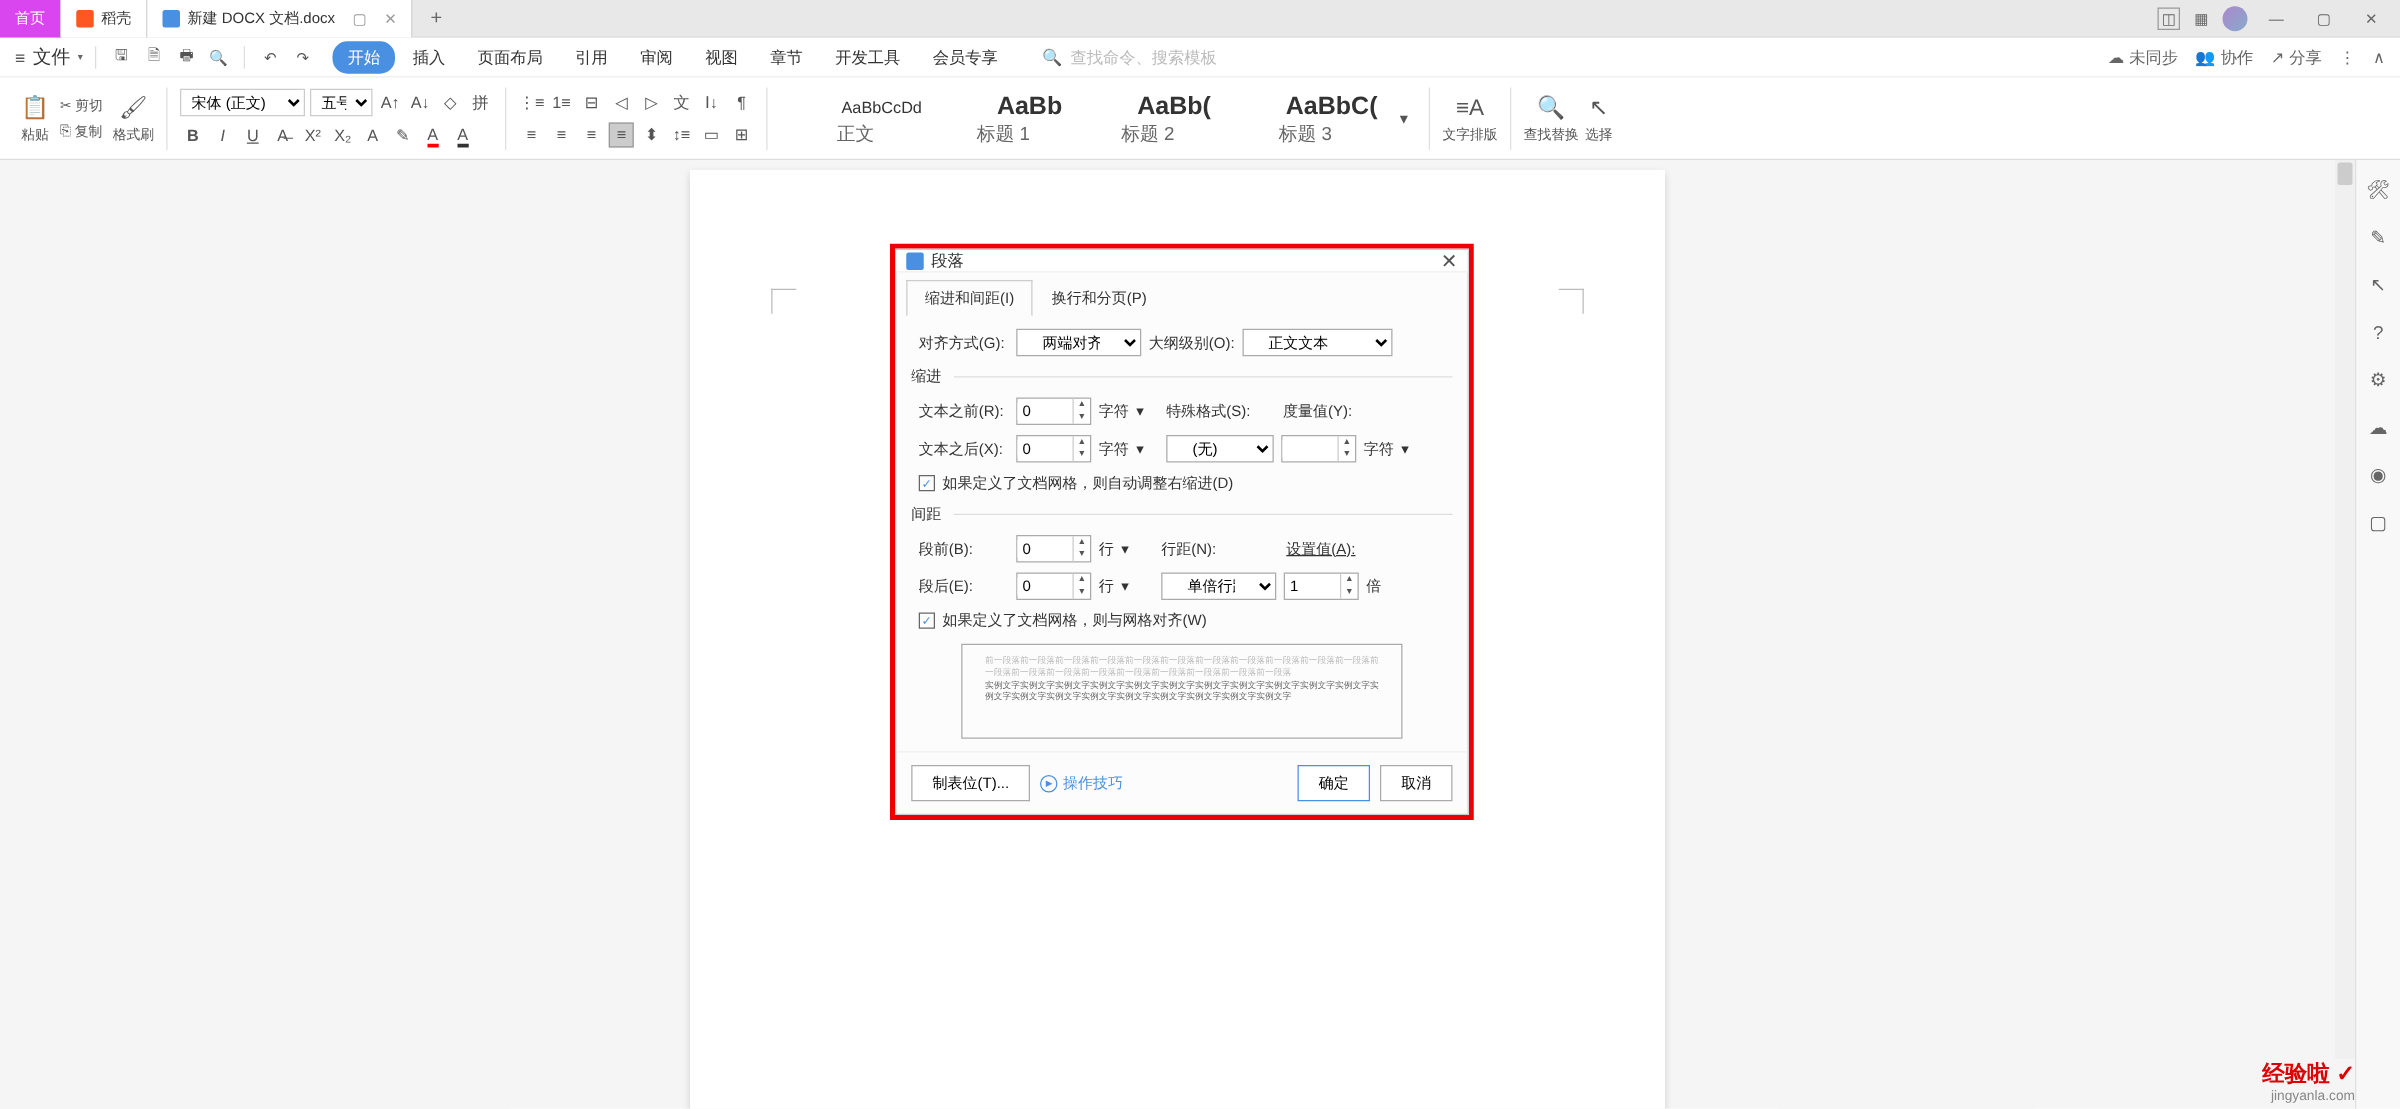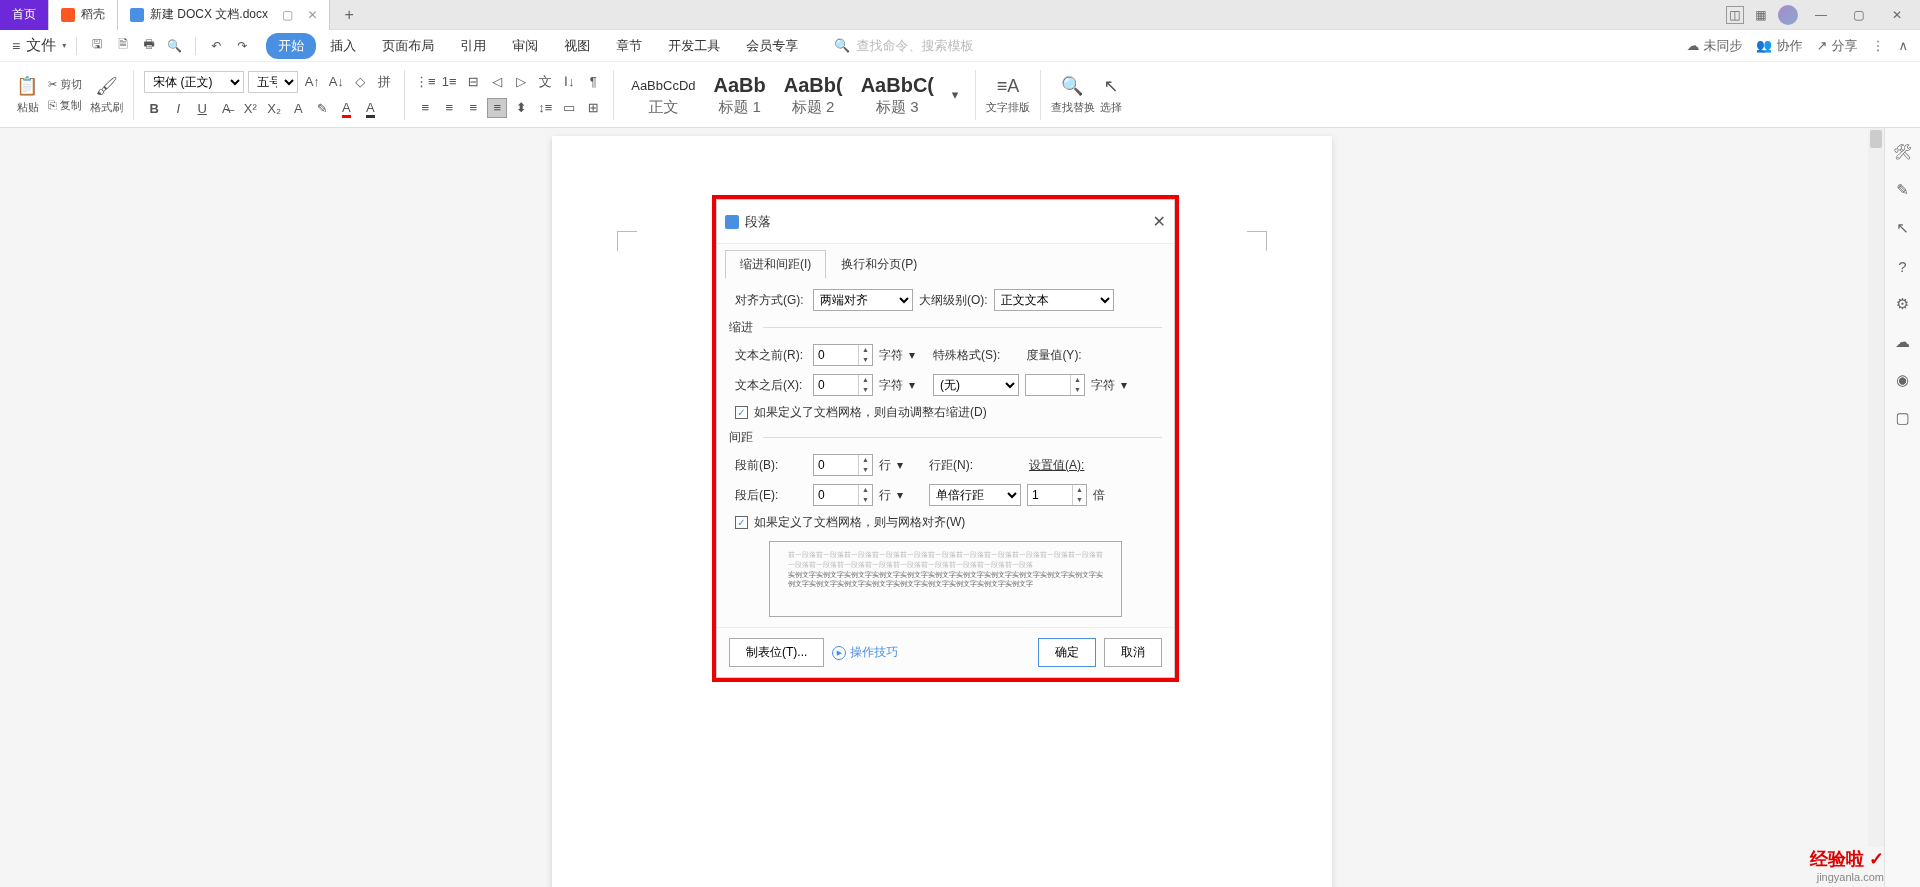--- a/index.html
+++ b/index.html
@@ -1,21 +1,21 @@
 <!DOCTYPE html>
 <html><head>
 <meta charset="utf-8">
 <style>
 * { margin:0; padding:0; box-sizing:border-box; font-family:"Microsoft YaHei",Arial,sans-serif; }
 body { background:#fff; font-size:12px; color:#333; width:1920px; height:887px; overflow:hidden; position:relative; }
 
 
 .titlebar { height:30px; background:#e8e8e8; display:flex; align-items:center; border-bottom:1px solid #ddd; }
 .tab { height:30px; padding:0 12px; display:flex; align-items:center; gap:6px; border-right:1px solid #ccc; cursor:pointer; }
-.tab.home { background:#6d28d9; color:#fff; }
+.tab.home { background:#d946ef; color:#fff; }
 .tab.docker { background:#fff; }
 .tab.doc { background:#fff; }
 .tab-icon { width:14px; height:14px; }
 .tab-icon.blue { background:#4a90e2; border-radius:2px; }
 .tab-icon.orange { background:#ff5722; border-radius:2px; }
 .tab-close { margin-left:8px; color:#999; }
 .tab-plus { padding:0 14px; color:#666; font-size:16px; }
 .titlebar-right { margin-left:auto; display:flex; align-items:center; gap:8px; padding-right:8px; }
 .tb-icon { width:18px; height:18px; display:flex; align-items:center; justify-content:center; color:#666; border:1px solid transparent; }
 .tb-icon.sq { border:1px solid #999; }
@@ -44,47 +44,47 @@
 .rsep { width:1px; height:50px; background:#e0e0e0; margin:0 4px; }
 .rbtn-v { display:flex; flex-direction:column; align-items:center; gap:2px; color:#555; font-size:11px; }
 .rbtn-v .icon { width:24px; height:24px; display:flex; align-items:center; justify-content:center; font-size:18px; }
 .rbtn-s { display:flex; align-items:center; gap:3px; color:#555; font-size:11px; padding:2px 4px; }
 .font-select { border:1px solid #ccc; height:22px; font-size:12px; padding:0 4px; background:#fff; }
 .font-name { width:100px; }
 .font-size { width:50px; }
 .tool-icon { width:20px; height:20px; display:flex; align-items:center; justify-content:center; color:#555; font-size:13px; }
 .tool-icon.active { background:#ccc; border:1px solid #999; }
 .style-box { border:1px solid transparent; padding:2px 6px; text-align:center; cursor:pointer; }
-.style-preview { font-size:13px; height:26px; display:flex; align-items:center; justify-content:center; }
+.style-preview { font-size:13px; height:26px; display:flex; align-items:center; justify-content:center;margin-left:42px; }
 .style-preview.big { font-size:20px; font-weight:bold; }
 .style-name { font-size:15px; color:#666; }
 
 
 .doc-area { position:absolute; top:128px; bottom:0; left:0; right:36px; background:#f5f5f5; display:flex; justify-content:center; overflow:hidden; }
 .page { width:780px; background:#fff; margin-top:8px; box-shadow:0 2px 6px rgba(0,0,0,0.15); height:900px; position:relative; }
 .corner-tl, .corner-tr { position:absolute; width:20px; height:20px; border:1px solid #bbb; }
 .corner-tl { top:95px; left:65px; border-right:none; border-bottom:none; }
 .corner-tr { top:95px; right:65px; border-left:none; border-bottom:none; }
 
 
 .dialog-wrap { position:absolute; top:195px; left:712px; width:467px; border:4px solid #e00; background:#fff; z-index:100; }
 .dialog { border:1px solid #ccc; background:#fcfcfc; }
-.dlg-title { height:44px; display:flex; align-items:center; padding:0 8px; background:#fff; border-bottom:1px solid #eee; }
+.dlg-title { height:18px; display:flex; align-items:center; padding:0 8px; background:#fff; border-bottom:1px solid #eee; }
 .dlg-title-icon { width:14px; height:14px; background:#4a90e2; margin-right:6px; border-radius:2px; }
 .dlg-title-text { font-size:13px; }
 .dlg-close { margin-left:auto; font-size:16px; color:#555; cursor:pointer; }
 .dlg-tabs { display:flex; padding:6px 8px 0; }
 .dlg-tab { padding:5px 14px; border:1px solid transparent; font-size:12px; cursor:pointer; }
 .dlg-tab.active { border:1px solid #ccc; border-bottom-color:#fcfcfc; background:#fcfcfc; }
 .dlg-body { padding:6px 12px 10px; font-size:12px; }
 .section-head { font-size:12px; padding:4px 0; display:flex; align-items:center; gap:6px; }
 .section-head::after { content:""; flex:1; height:1px; background:#ddd; margin-left:4px; }
 .form-row { display:flex; align-items:center; gap:6px; padding:4px 6px; }
 .form-label { min-width:72px; }
-.select { border:1px solid #aaa; height:22px; font-size:12px; background:#fff; padding:0 2px; }
+.select { border:1px solid #aaa; height:22px; font-size:12px; background:#fff; padding:0 16px; }
 .select.w100 { width:100px; }
 .spinner { display:flex; align-items:center; border:1px solid #aaa; height:22px; background:#fff; }
 .spinner input { border:none; width:44px; padding:0 4px; font-size:12px; outline:none; }
 .spinner .spin-btns { display:flex; flex-direction:column; width:14px; border-left:1px solid #ccc; }
 .spinner .spin-btns div { height:10px; font-size:7px; text-align:center; line-height:10px; color:#555; cursor:pointer; }
 .unit { font-size:12px; }
 .radio { display:flex; align-items:center; gap:4px; }
 .radio-circle { width:12px; height:12px; border:1px solid #666; border-radius:50%; display:flex; align-items:center; justify-content:center; }
 .radio-circle.checked::after { content:""; width:6px; height:6px; background:#333; border-radius:50%; }
 .checkbox { display:flex; align-items:center; gap:6px; }

